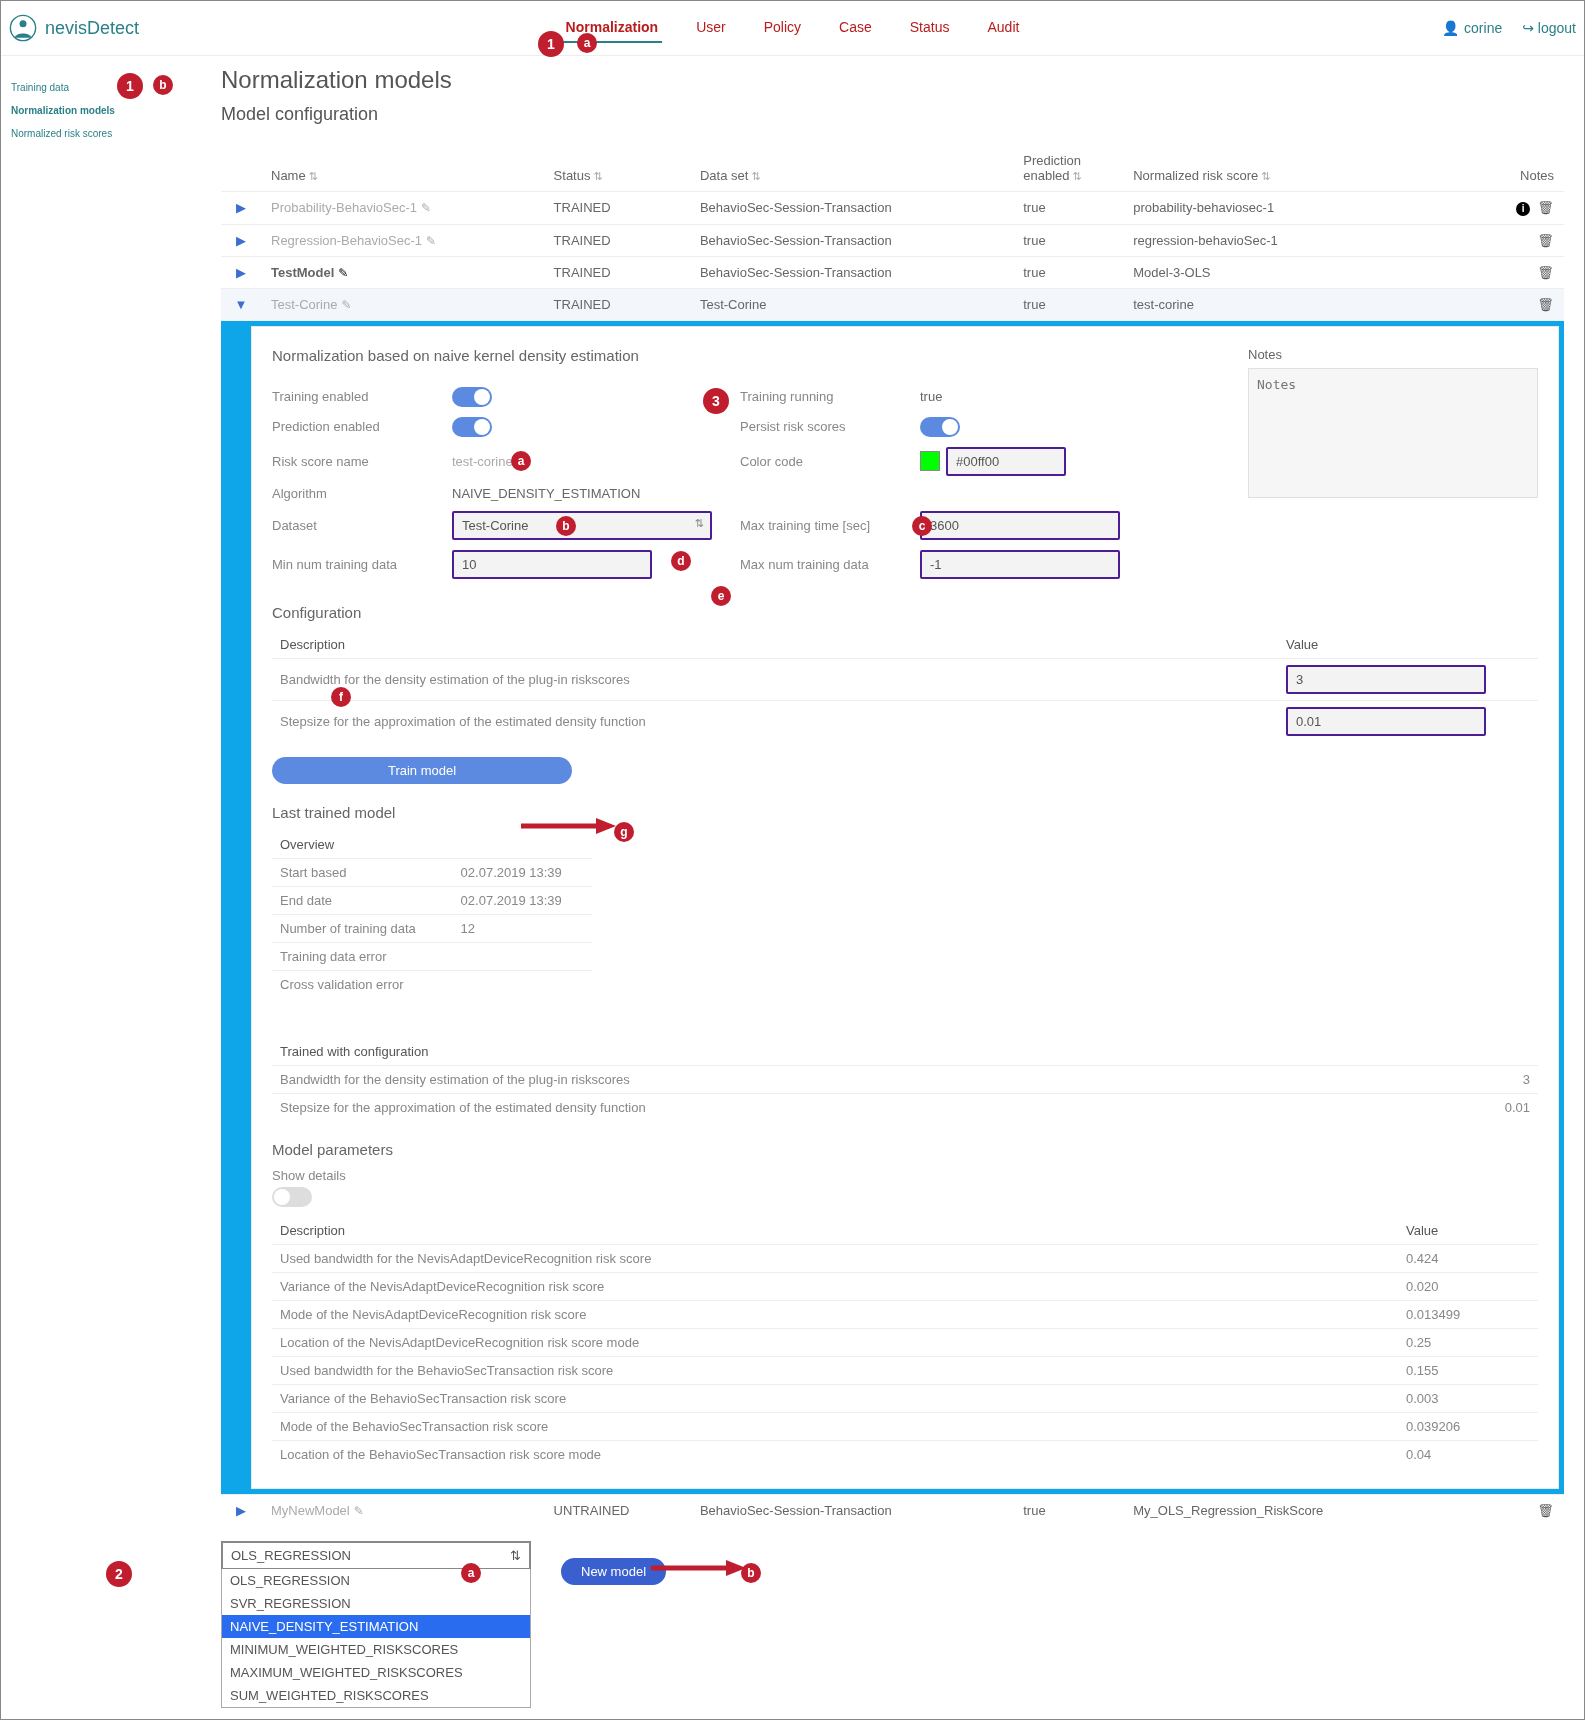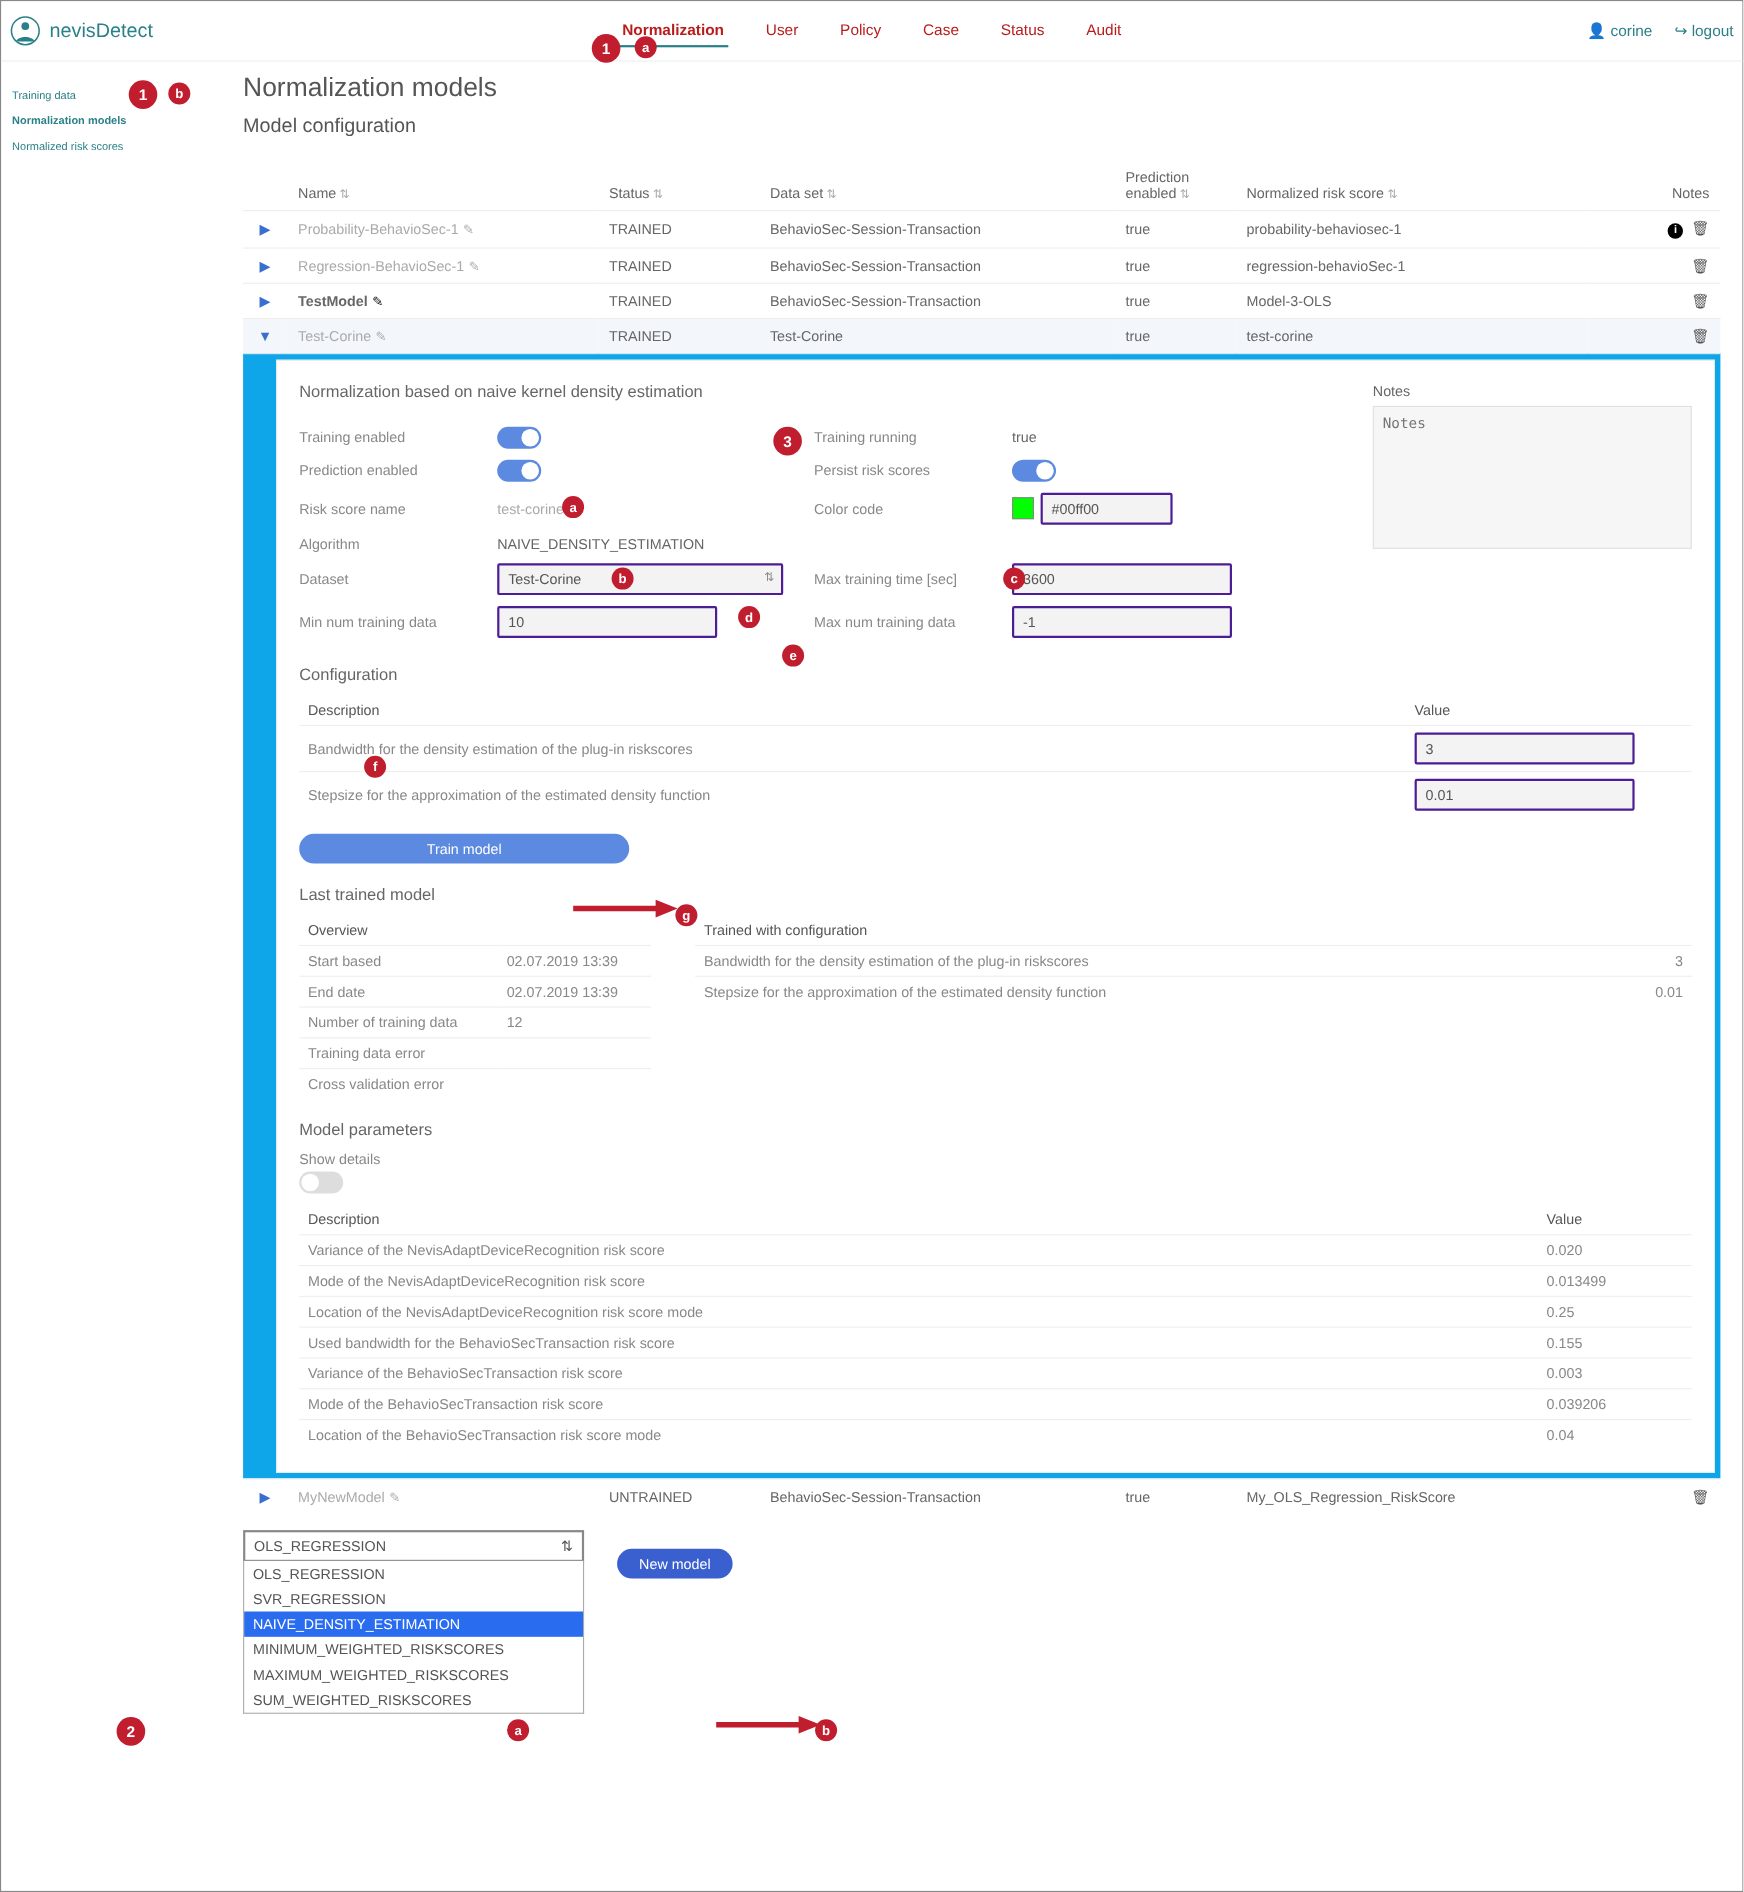--- a/index.html
+++ b/index.html
@@ -61,21 +61,21 @@
 
   .section-title { font-size: 15px; font-weight: 400; margin: 20px 0 10px; }
   .cfg-table, .ov-table, .mp-table { width: 100%; border-collapse: collapse; font-size: 13px; }
   .cfg-table th, .ov-table th, .mp-table th { text-align: left; font-weight: 400; padding: 6px 8px; color: #555; }
   .cfg-table td, .ov-table td, .mp-table td { padding: 6px 8px; border-top: 1px solid #eee; color: #888; }
   .valcell .txtin { width: 200px; }
 
   .pill-btn { background: #5b8ae0; color: #fff; border: none; border-radius: 15px; padding: 6px 30px; font-size: 13px; cursor: pointer; display: block; width: 300px; text-align: center; margin: 15px 0; }
   .pill-btn.solid { background: #3a5fcf; border-radius: 14px; display: inline-block; width: auto; padding: 6px 20px; }
 
-  .two-pane { display: flex; gap: 40px; }
+  .two-pane { display: flex; gap: 40px; flex-direction: column; }
   .two-pane > div:first-child { width: 320px; }
   .two-pane > div:last-child { flex: 1; }
 
   
   .bottom-row { display: flex; align-items: flex-start; gap: 30px; margin-top: 15px; }
   .alg-select { border: 2px solid #888; width: 310px; background: #fff; }
   .alg-select .sel-head { display: flex; justify-content: space-between; padding: 5px 8px; font-size: 13px; cursor: pointer; }
   .alg-list { border: 1px solid #aaa; border-top: none; width: 310px; background: #fff; margin-top: -1px; }
   .alg-list div { padding: 4px 8px; font-size: 13px; cursor: pointer; }
   .alg-list div.hi { background: #2a6cf0; color: #fff; }
@@ -326,20 +326,24 @@
               <div style="color:#888;margin-bottom:4px">Show details</div>
               <div class="toggle" style="margin-bottom:10px"></div>
               <table class="mp-table">
                 <thead>
                       <tr>
                         <th>Description</th>
                         <th style="width:140px">Value</th>
                       </tr>
                     </thead>
                 <tbody>
+                  <tr>
+                        <td>Used bandwidth for the NevisAdaptDeviceRecognition risk score</td>
+                        <td>0.424</td>
+                      </tr>
                   <tr>
                         <td>Variance of the NevisAdaptDeviceRecognition risk score</td>
                         <td>0.020</td>
                       </tr>
                   <tr>
                         <td>Mode of the NevisAdaptDeviceRecognition risk score</td>
                         <td>0.013499</td>
                       </tr>
                   <tr>
                         <td>Location of the NevisAdaptDeviceRecognition risk score mode</td>

